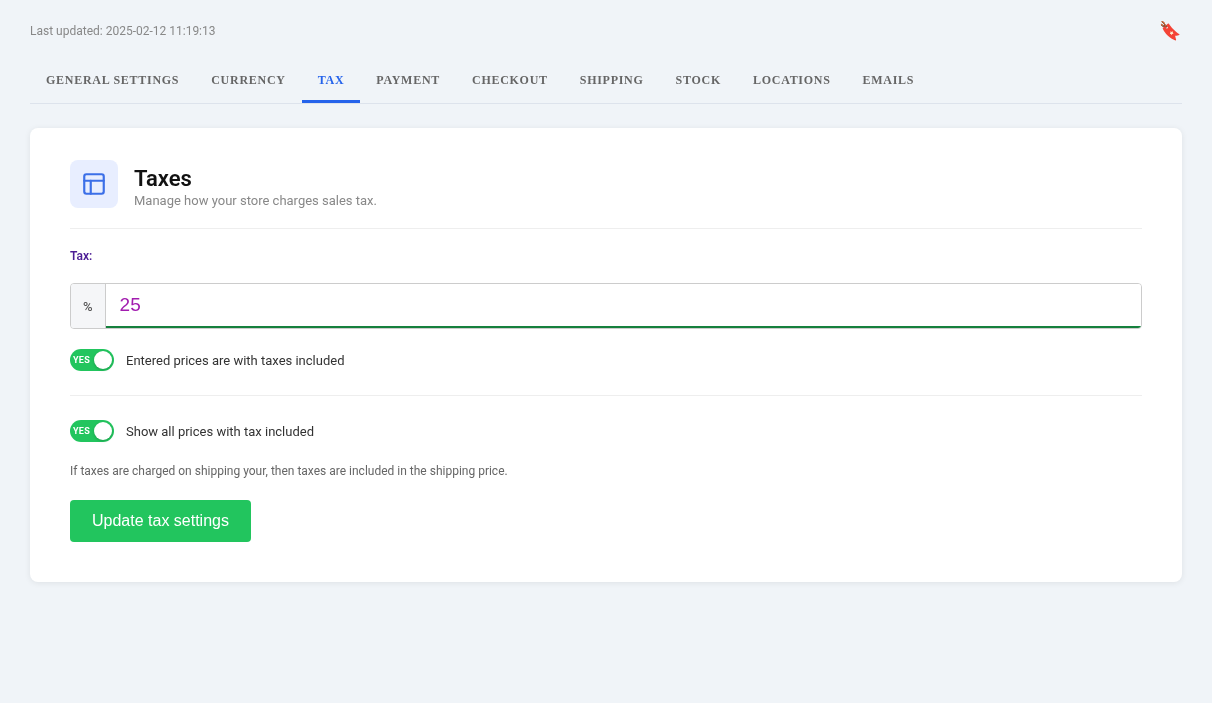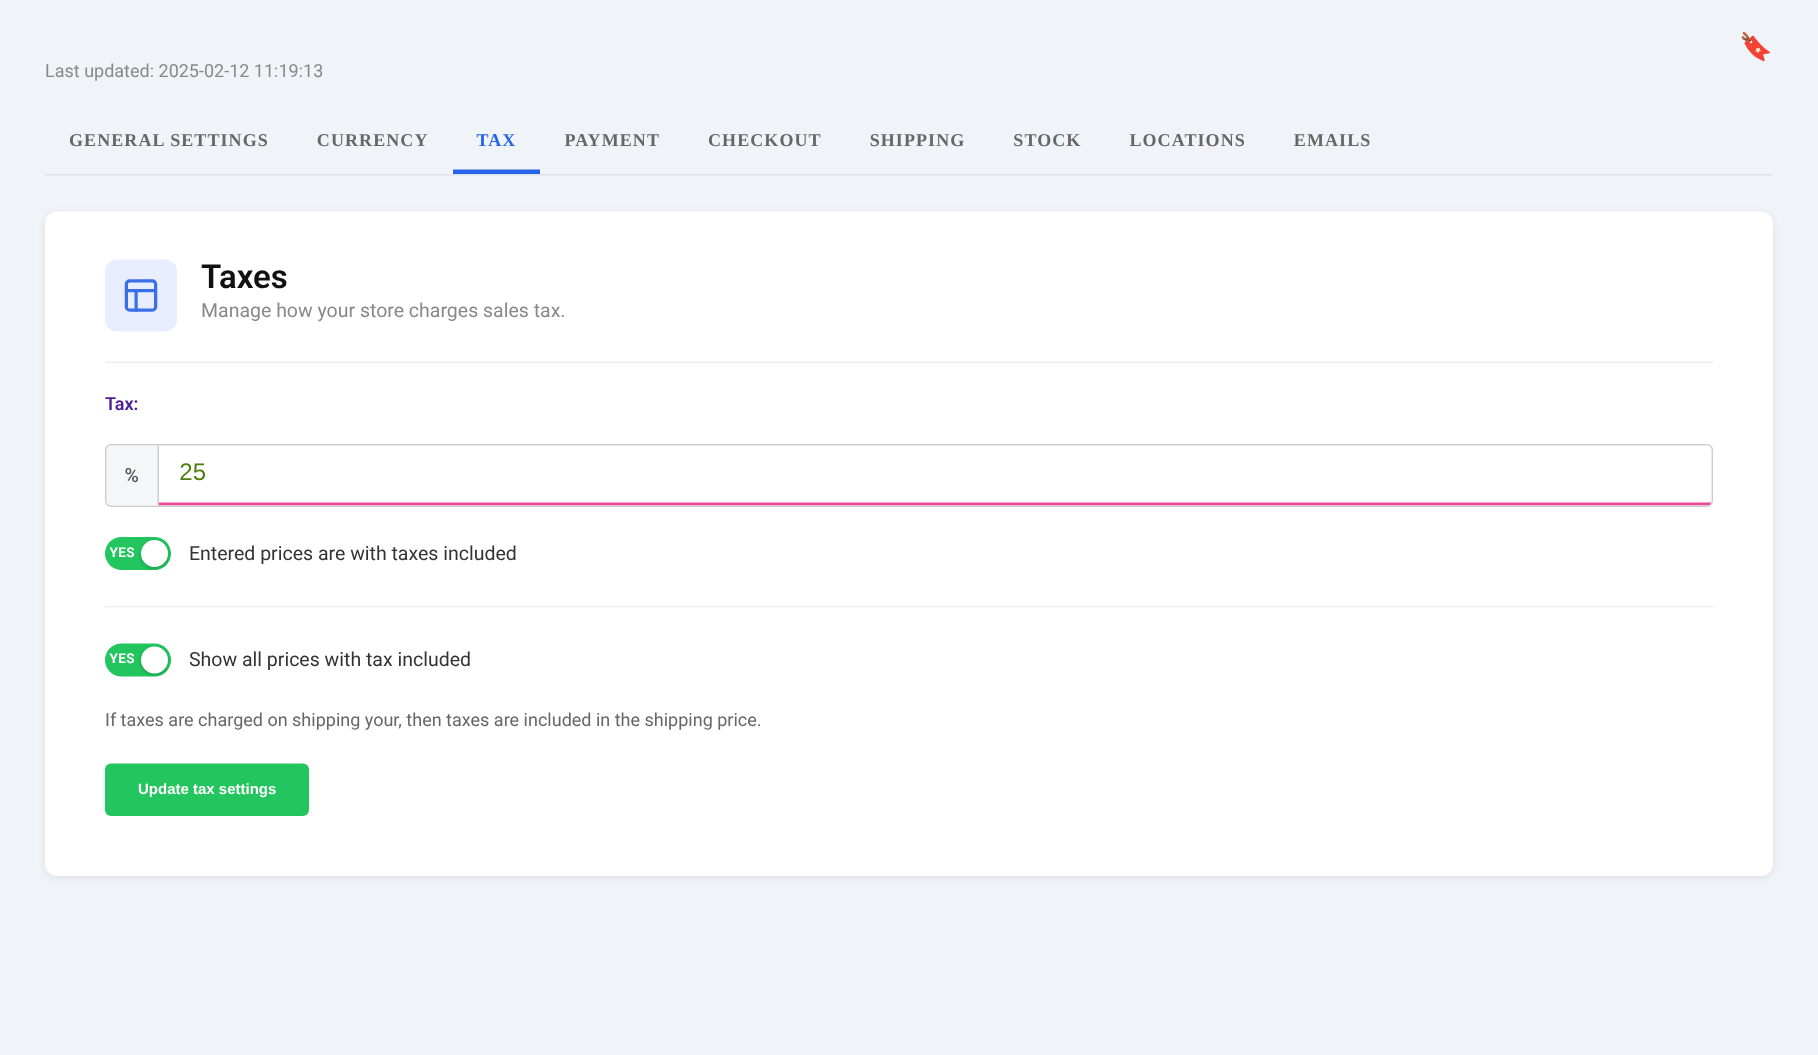--- a/index.html
+++ b/index.html
@@ -36,21 +36,21 @@
       height: 3px;
       background: #2563eb;
       margin-right: 2px;
       vertical-align: middle;
       position: relative;
       top: -1px;
     }
     .last-updated {
       font-size: 12px;
       color: #888;
-      margin-top: 20px;
+      margin-top: 4px;
     }
     .bookmark-icon {
       color: #aaa;
       font-size: 18px;
       cursor: pointer;
     }
     .tabs {
       display: flex;
       gap: 0;
       border-bottom: 1px solid #dde3ec;
@@ -74,21 +74,21 @@
       border-bottom: 3px solid #2563eb;
     }
     .card {
       background: #fff;
       border-radius: 8px;
       box-shadow: 0 1px 6px rgba(0,0,0,0.08);
       padding: 32px 40px 40px 40px;
     }
     .card-header {
       display: flex;
-      align-items: flex-start;
+      align-items: flex-end;
       gap: 16px;
     }
     .card-icon {
       width: 48px;
       height: 48px;
       background: #e8eeff;
       border-radius: 8px;
       display: flex;
       align-items: center;
       justify-content: center;
@@ -132,23 +132,23 @@
       align-items: center;
       font-size: 13px;
       color: #555;
       font-weight: 500;
     }
     .tax-input {
       flex: 1;
       border: none;
       outline: none;
       padding: 10px 14px;
-      font-size: 16px;
-      color: #4d7c0f;
-      border-bottom: 2px solid #ec4899;
+      font-size: 19px;
+      color: #a21caf;
+      border-bottom: 2px solid #15803d;
     }
     .toggle-row {
       display: flex;
       align-items: center;
       gap: 12px;
       margin: 20px 0;
     }
     .toggle-label {
       font-size: 13px;
       color: #333;
@@ -196,22 +196,22 @@
       border: none;
       border-top: 1px solid #eee;
       margin: 24px 0;
     }
     .update-btn {
       background: #22c55e;
       color: #fff;
       border: none;
       border-radius: 4px;
       padding: 12px 22px;
-      font-size: 10px;
-      font-weight: 700;
+      font-size: 16px;
+      font-weight: 400;
       cursor: pointer;
       margin-top: 20px;
     }
   </style>
 </head>
 <body>
 
 <div class="page-wrapper">
   <div class="header">
     <div class="title-area">

